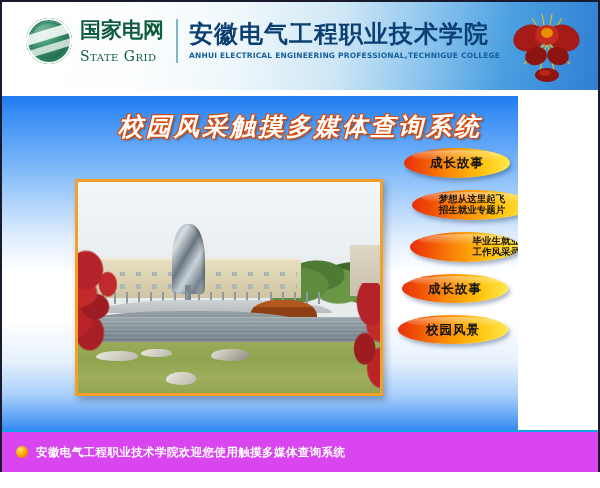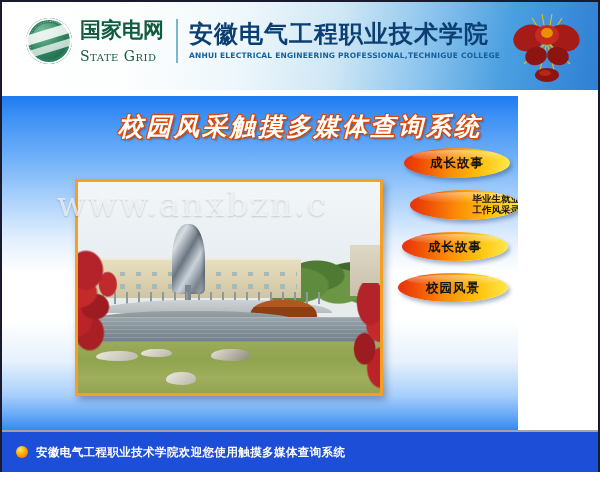--- a/index.html
+++ b/index.html
@@ -428,22 +428,22 @@
   .menu-btn.size-sm .lbl { font-size: 12.5px; }
   .menu-btn.size-last { width: 110px; height: 29px; margin-left: 4px; align-items: center; }
   .menu-btn.size-last .lbl { font-size: 12.5px; }
 
   
   .footer {
     position: absolute;
     left: 0; top: 428px;
     width: 596px;
     height: 42px;
-    background: #1d4ed8;
-    border-top: 2px solid #a3a3a3;
+    background: #d946ef;
+    border-top: 2px solid #0ea5e9;
     box-sizing: border-box;
     display: flex;
     align-items: center;
     padding-left: 14px;
   }
   .footer-bullet {
     width: 12px; height: 12px;
     border-radius: 50%;
     background: radial-gradient(circle at 35% 30%, #ffe680 0%, #ffb400 40%, #f05a00 100%);
     flex: 0 0 auto;
@@ -530,30 +530,33 @@
           <div class="ph-grass"></div>
           <div class="ph-rock r1"></div>
           <div class="ph-rock r2"></div>
           <div class="ph-rock r3"></div>
           <div class="ph-rock r4"></div>
           <div class="ph-maple-l"></div>
           <div class="ph-maple-r"></div>
         </div>
       </div>
 
-      <div class="watermark">www.anxbzn.c</div>
 
       <div class="menu">
 
         <div class="menu-btn size-lg">
           <span class="lbl">成长故事</span>
         </div>
 
 
 
+        <div class="menu-btn size-two">
+          <span class="lbl">梦想从这里起飞
+招生就业专题片</span>
+        </div>
 
         <div class="menu-btn size-two2">
           <span class="lbl">毕业生就业
 工作风采录</span>
         </div>
 
         <div class="menu-btn size-sm">
           <span class="lbl">成长故事</span>
         </div>
 

